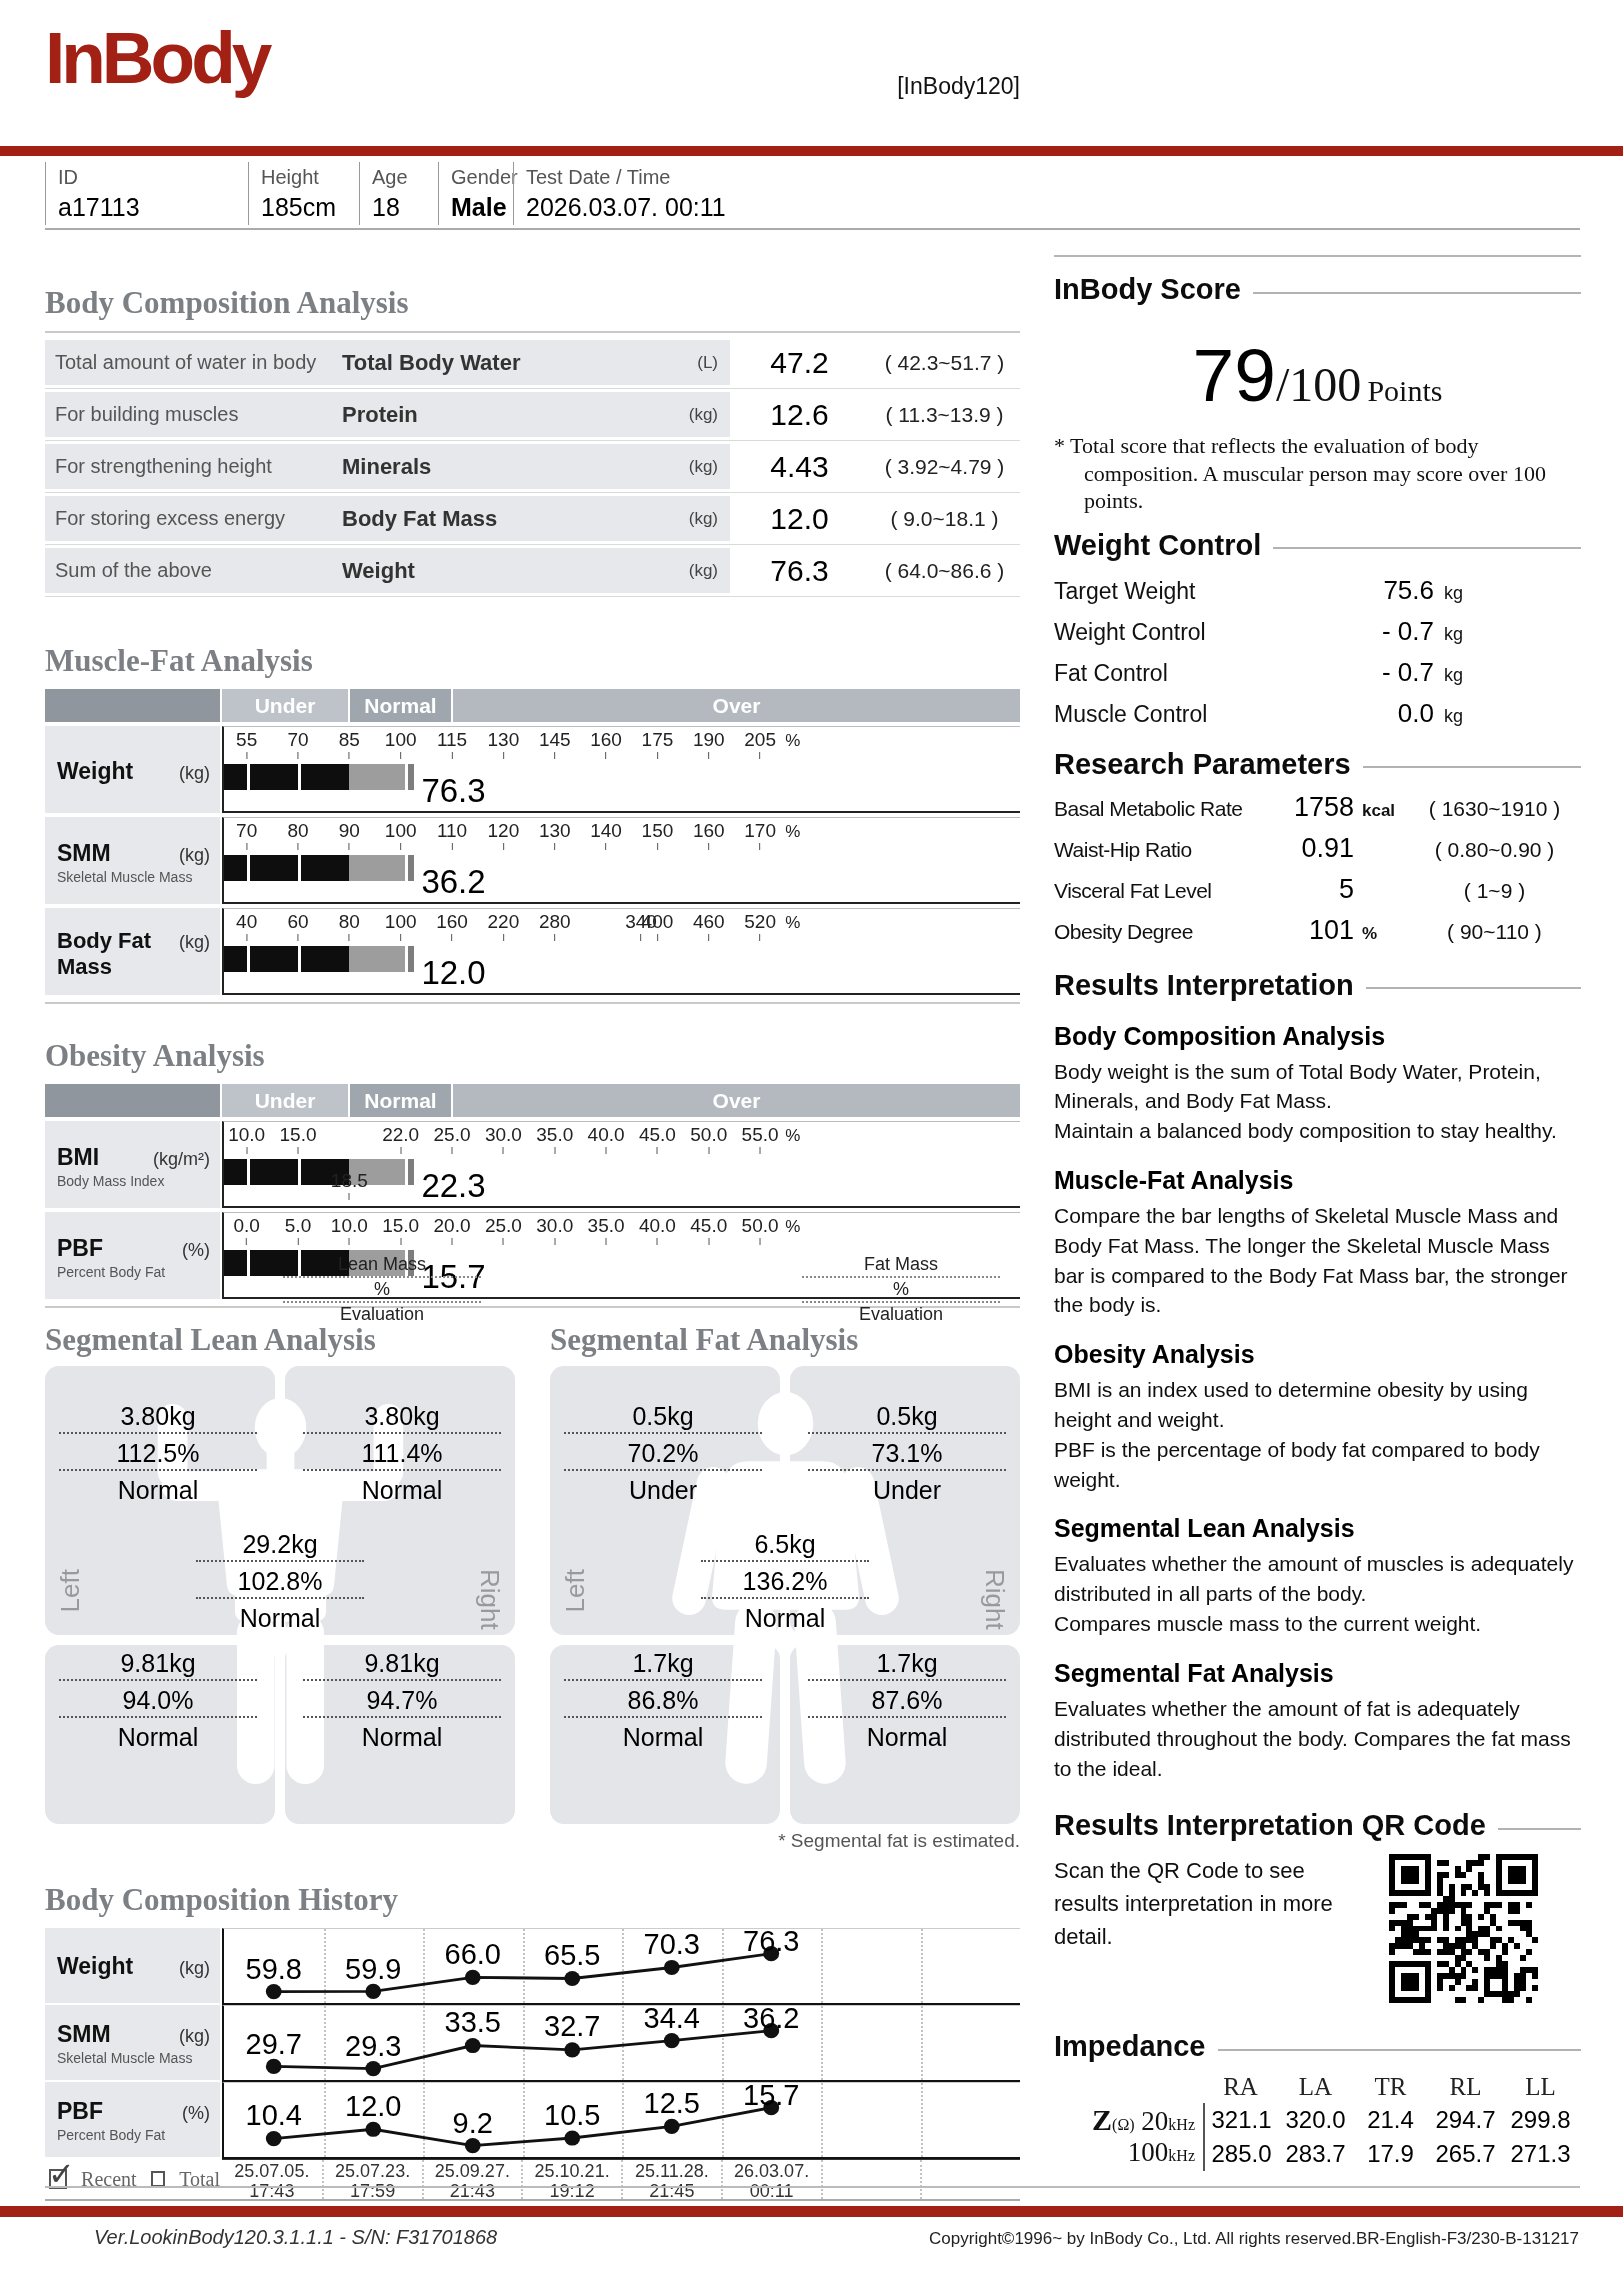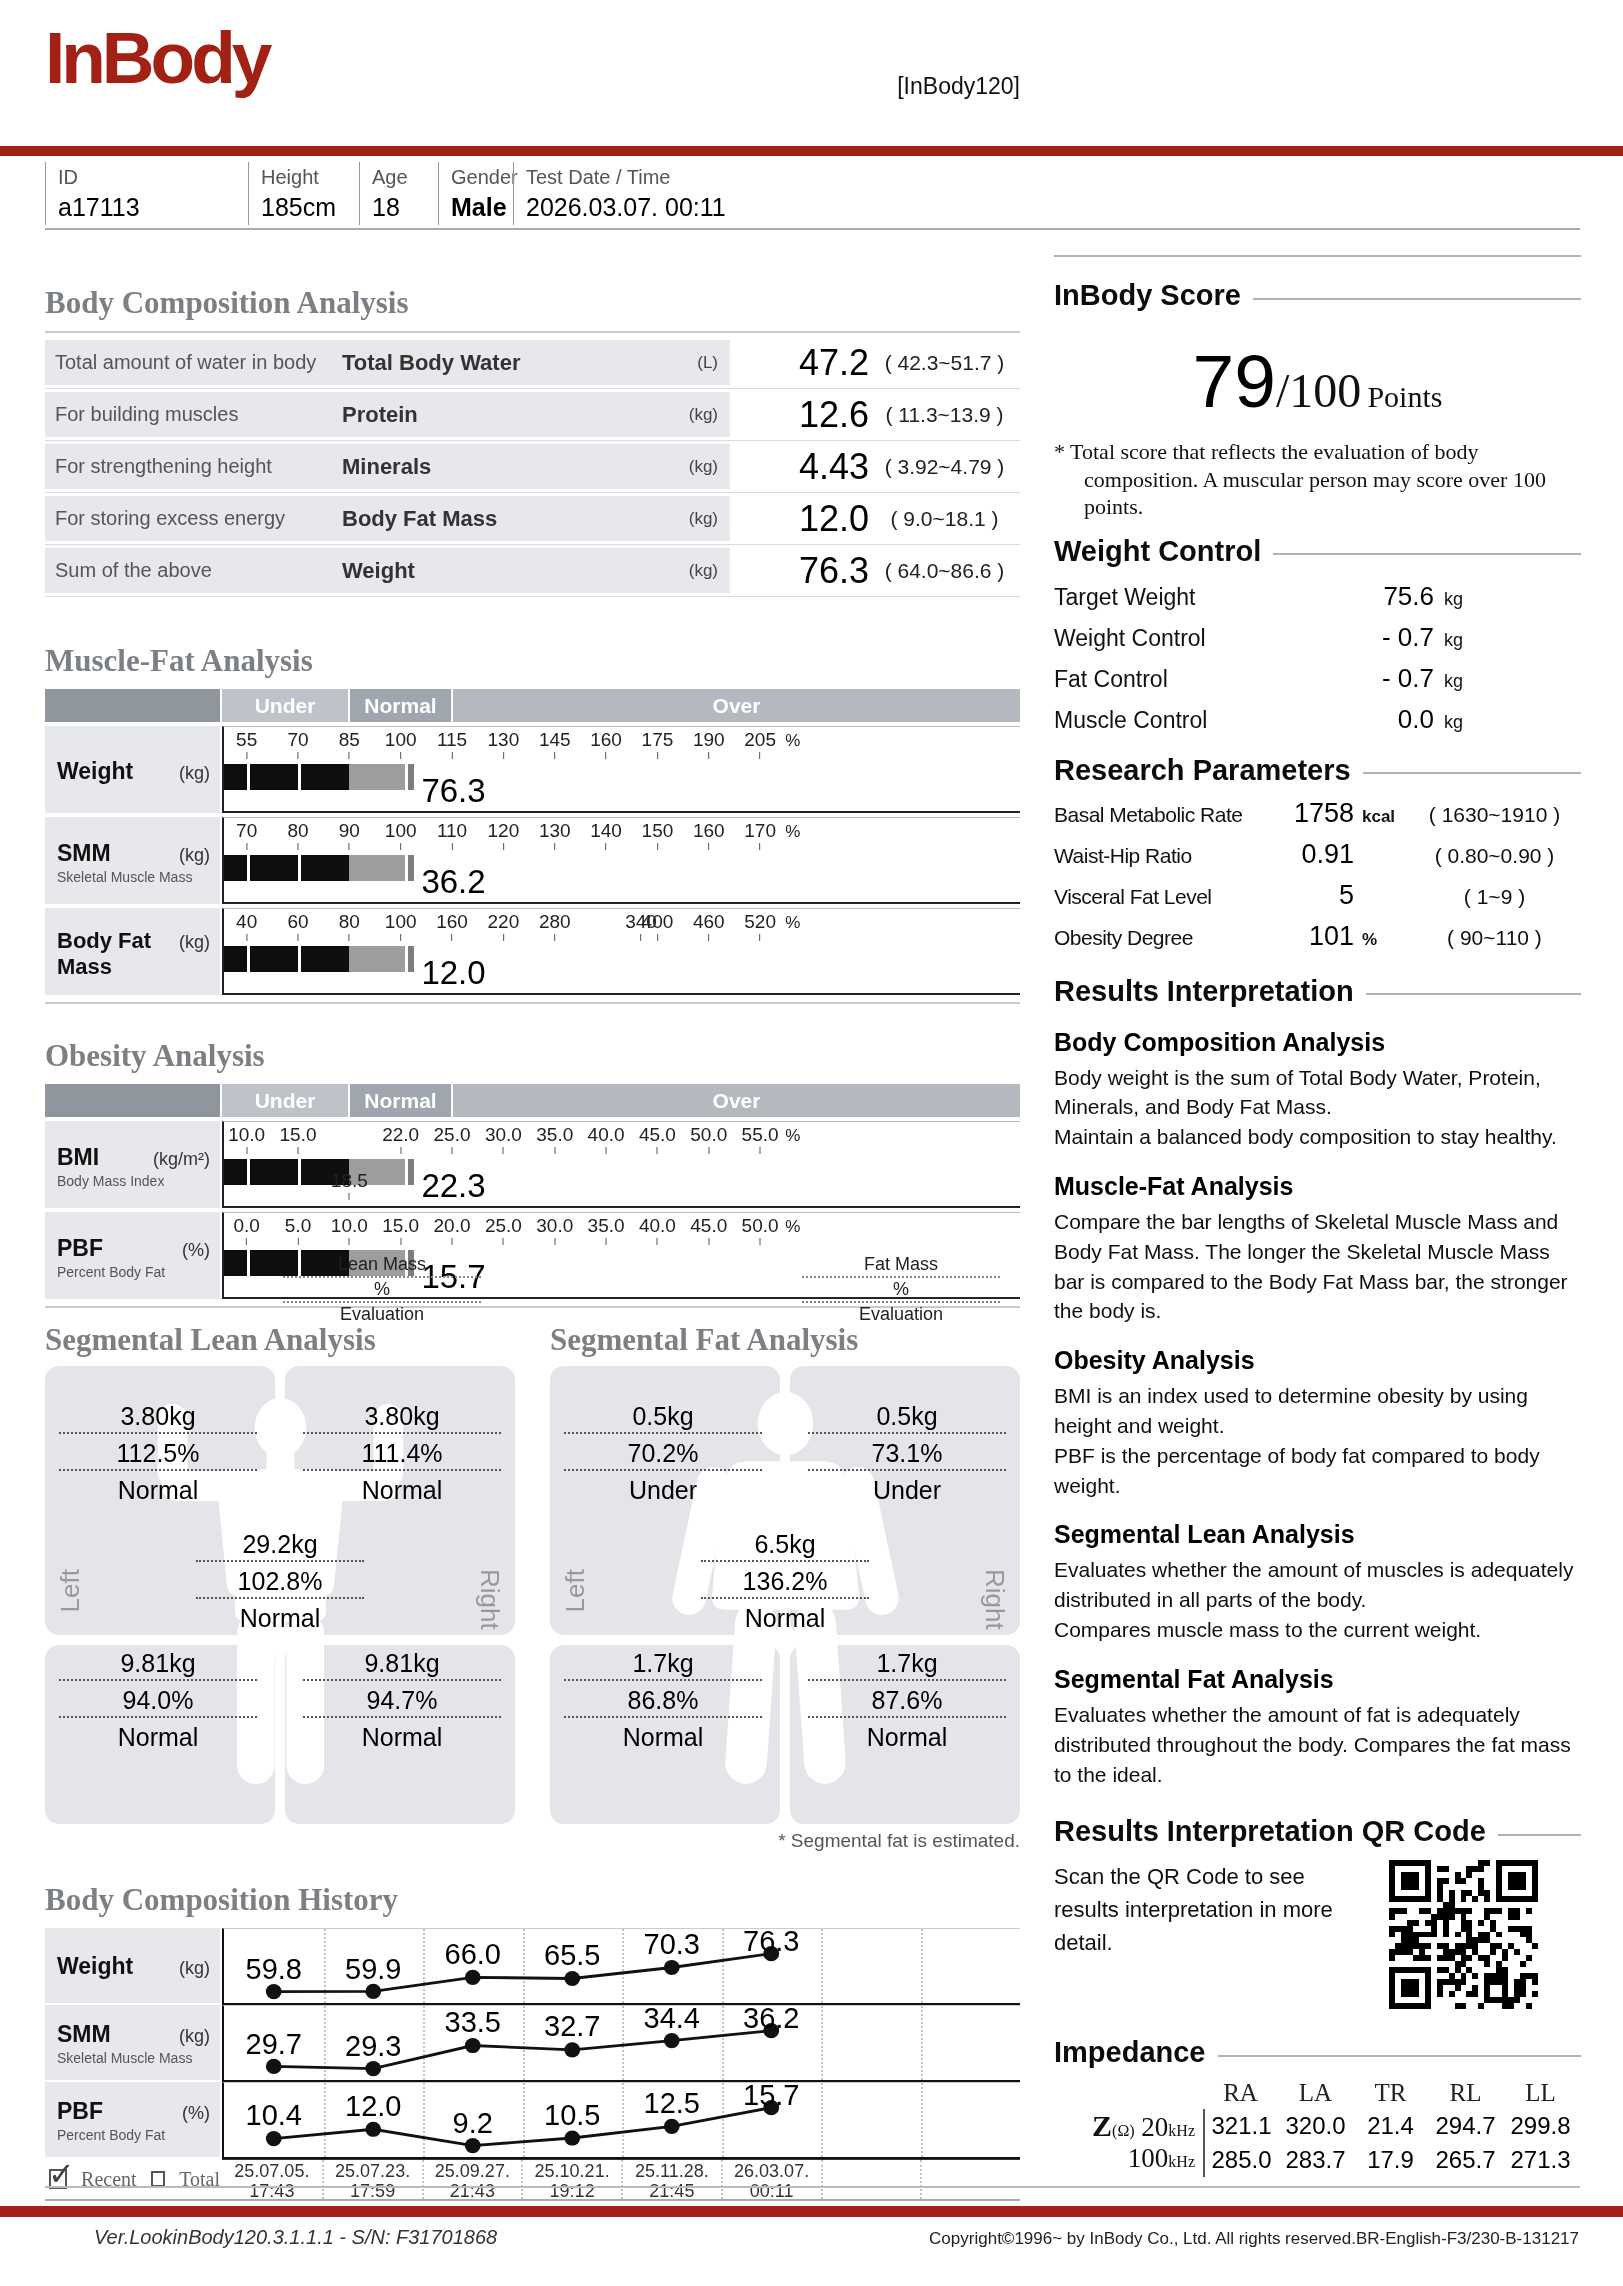--- a/index.html
+++ b/index.html
@@ -33,21 +33,21 @@
 
   
   .bca-table { margin-top:10px; border-top:2px solid #c9c9c9; padding-top:7px; }
   .bca-row { display:flex; height:45px; margin-bottom:7px; position:relative; }
   .bca-row::after { content:""; position:absolute; left:0; right:0; bottom:-4px; height:1px; background:#dadada; }
   .bca-gray { width:685px; background:#E6E8EB; display:flex; align-items:center; }
   .bca-desc { width:297px; padding-left:10px; font-size:20px; color:#555; }
   .bca-name { flex:1; font-size:22px; font-weight:bold; color:#333; }
   .bca-unit { font-size:17px; color:#444; padding-right:12px; }
   .bca-vals { flex:1; display:flex; align-items:center; background:#fff; }
-  .bca-value { width:139px; text-align:right; font-size:36px; color:#000; }
+  .bca-value { width:139px; text-align:center; font-size:30px; color:#000; }
   .bca-range { flex:1; text-align:center; font-size:21px; color:#222; }
 
   
   .gauge-table { margin-top:10px; border-bottom:2px solid #c9c9c9; padding-bottom:3px; }
   .gauge-header { display:flex; height:33px; margin-bottom:4px; }
   .gh-cell { color:#fff; font-size:21px; font-weight:bold; display:flex; align-items:center; justify-content:center; }
   .gh-label { width:175px; background:#8F969D; margin-right:2px; }
   .gh-under { width:126px; background:#BDC3C9; margin-right:2px; }
   .gh-normal{ width:101px; background:#9FA6AD; margin-right:2px; }
   .gh-over  { flex:1; background:#B3B9BF; }
@@ -670,21 +670,21 @@
             <div class="hd-cell"></div>
             <div class="hd-cell"></div>
           </div>
       </div>
     </div>
   </div>
 
   <div class="col-right">
     <div class="r-topline"></div>
 
-    <div class="r-heading" style="margin-top:22px">
+    <div class="r-heading" style="margin-top:16px">
         <span>InBody Score</span>
       </div>
     <div class="score-line">
       <span class="score-value">79</span><span class="score-denom">/100</span><span class="score-points">Points</span>
     </div>
     <div class="score-note">* Total score that reflects the evaluation of body composition. A muscular person may score over 100 points.</div>
 
     <div class="r-heading mt14">
         <span>Weight Control</span>
       </div>

